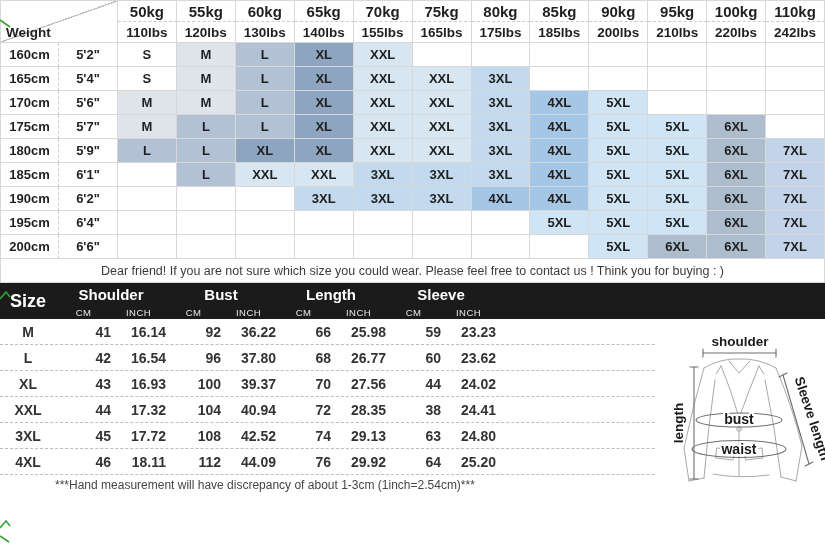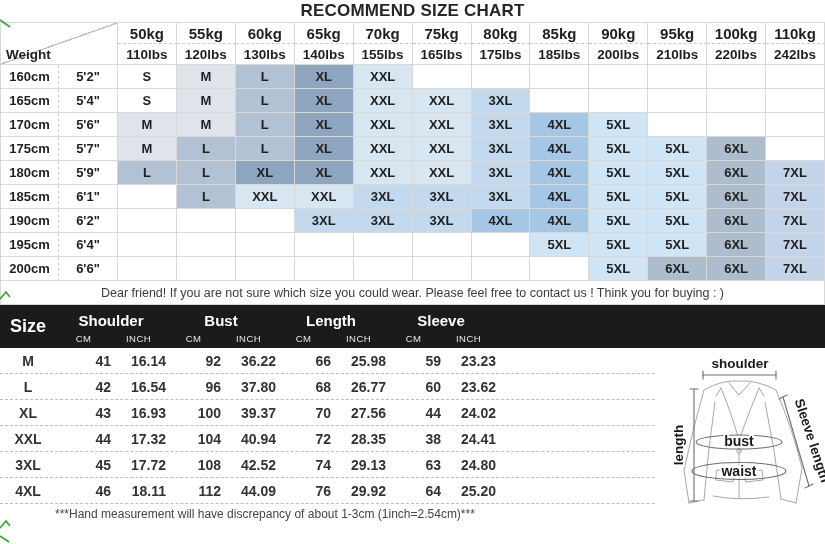--- a/index.html
+++ b/index.html
@@ -35,21 +35,21 @@
   .note-bar {
     width: 825px; height: 24px;
     border: 1px solid #d8d8d8; border-top: none;
     display: flex; align-items: center; justify-content: center;
     font-size: 12.5px; color: #3c3c3c;
   }
 
   
   .info-title { height: 22px; line-height: 24px; padding-left: 128px; font-size: 15px; font-weight: 700; color: #1c1c1c; }
   .info-wrap { position: relative; width: 825px; }
-  .info-header { display: flex; width: 825px; height: 43px; background: #1b1b1b; color: #fff; }
+  .info-header { display: flex; width: 825px; height: 36px; background: #1b1b1b; color: #fff; }
   .ih-size { width: 56px; display: flex; align-items: center; justify-content: center; font-size: 18px; font-weight: 700; }
   .ih-group { width: 110px; display: flex; flex-direction: column; justify-content: center; padding-top: 2px; }
   .ih-glabel { text-align: center; font-size: 15px; font-weight: 700; line-height: 18px; }
   .ih-units { display: flex; margin-top: 3px; }
   .ih-unit { width: 55px; text-align: center; font-size: 9.5px; letter-spacing: .4px; color: #e8e8e8; }
   .ib-row { display: flex; width: 825px; height: 26px; align-items: center; border-bottom: 1px dashed #bdbdbd; font-size: 14px; font-weight: 700; color: #333; }
   .ib-size { width: 56px; text-align: center; }
   .ib-val  { width: 55px; text-align: right; }
   .footnote { height: 17px; padding: 3px 0 0 55px; font-size: 12px; color: #454545; }
 
@@ -59,21 +59,20 @@
 
   
   .green-mark { position: absolute; left: 0; width: 11px; height: 11px; pointer-events: none; }
   .green-mark svg { display: block; }
 </style>
 </head>
 <body>
 
 <div class="page">
 
-  <div class="chart-title">RECOMMEND SIZE CHART</div>
 
   <div class="size-grid" id="size-grid">
       <div class="sc-corner">
         <span class="sc-corner-label">Weight</span>
       </div>
       <div class="sc-cell sc-kg" style="grid-area: 1 / 3;">50kg</div>
       <div class="sc-cell sc-kg" style="grid-area: 1 / 4;">55kg</div>
       <div class="sc-cell sc-kg" style="grid-area: 1 / 5;">60kg</div>
       <div class="sc-cell sc-kg" style="grid-area: 1 / 6;">65kg</div>
       <div class="sc-cell sc-kg" style="grid-area: 1 / 7;">70kg</div>

